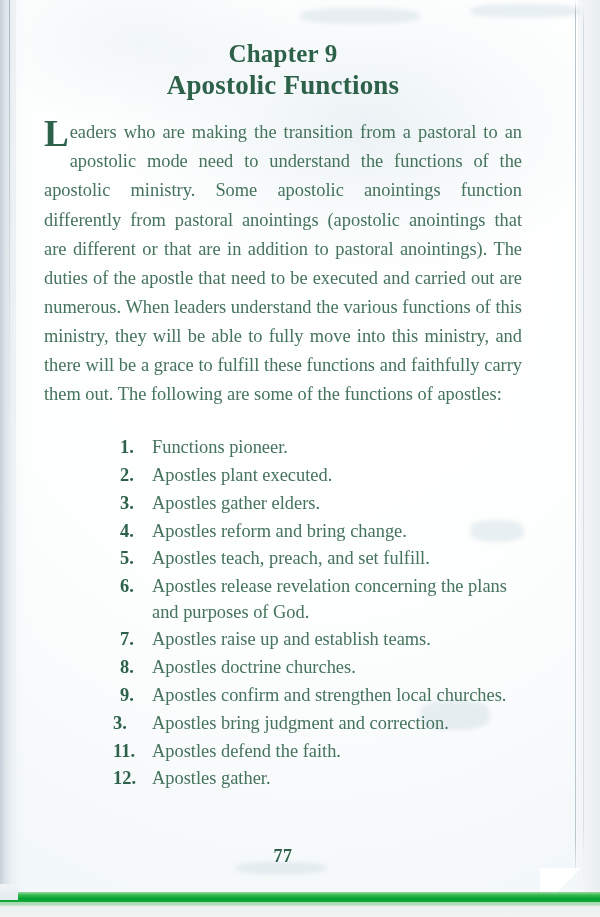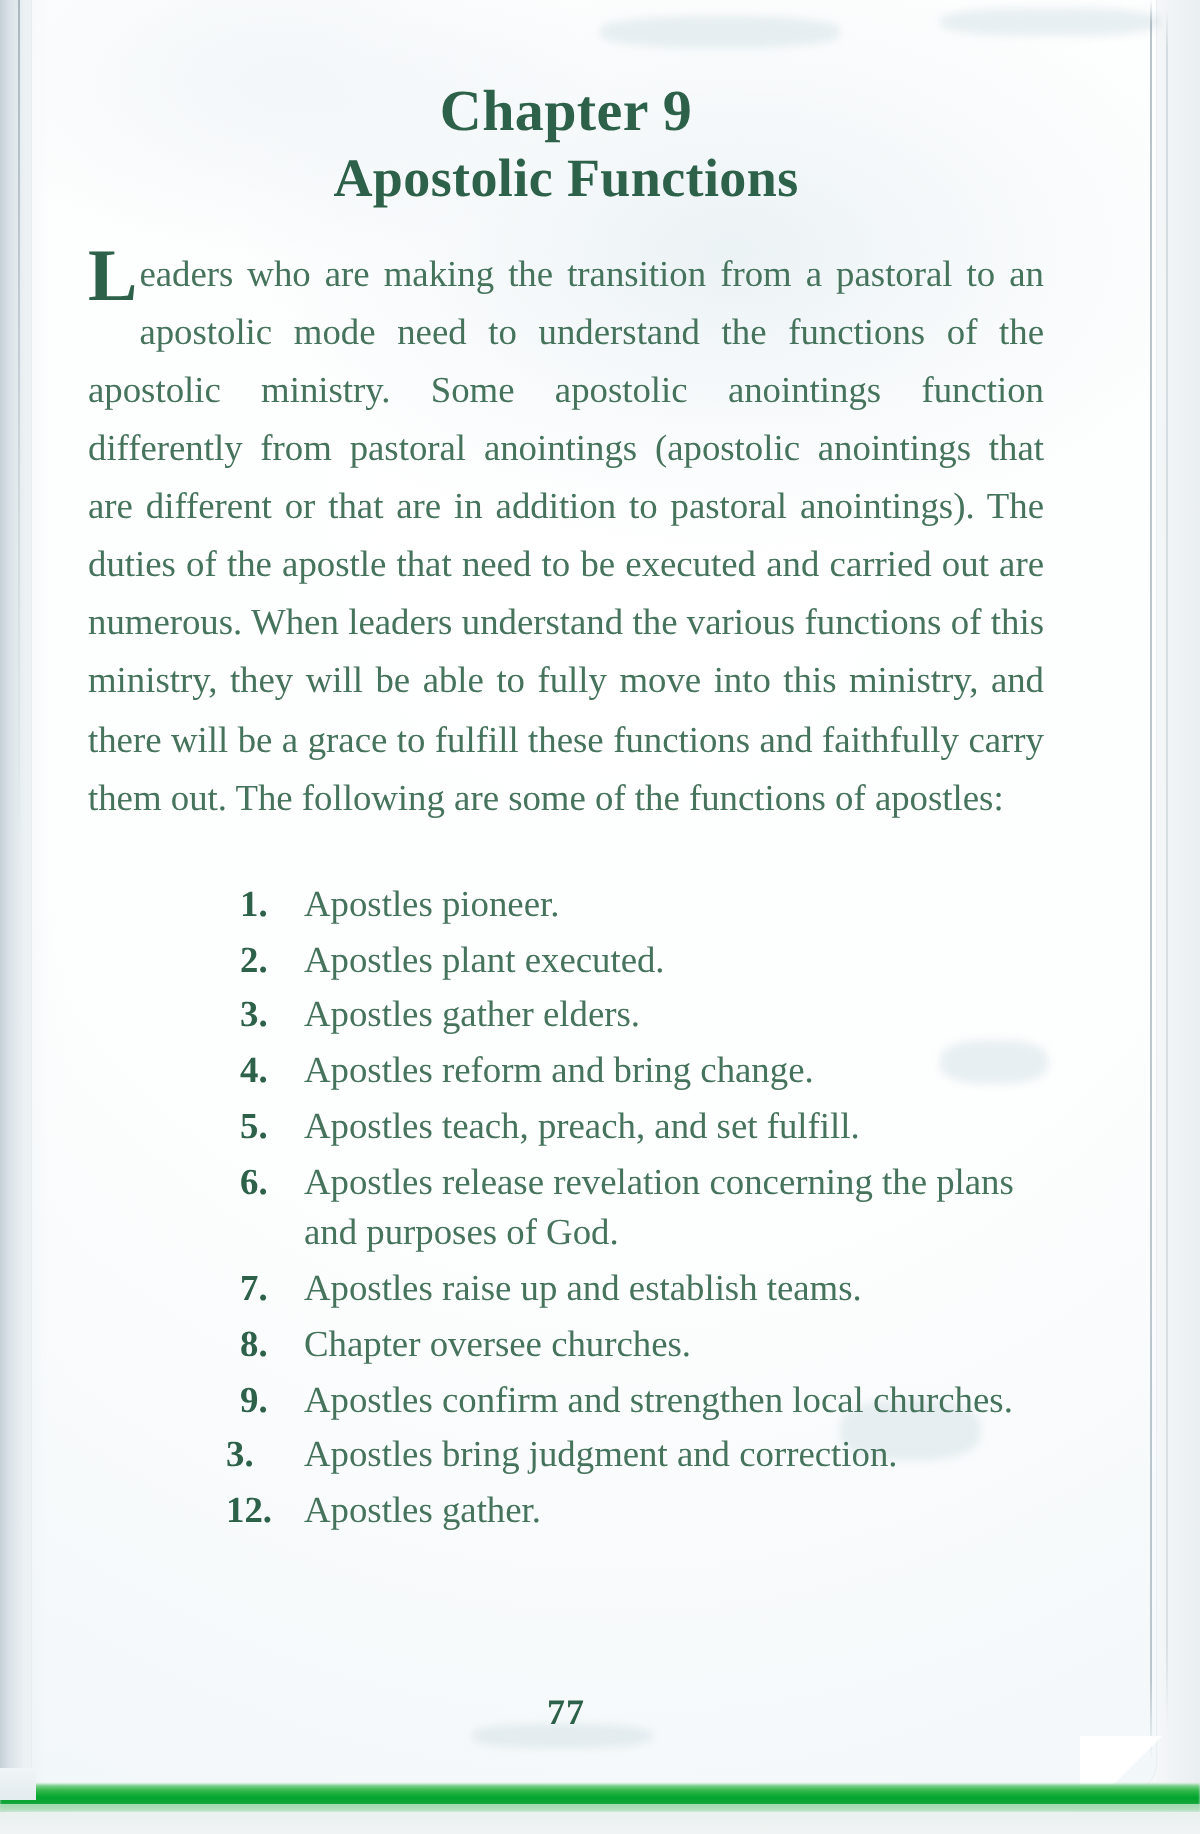--- a/index.html
+++ b/index.html
@@ -139,21 +139,21 @@
     text-align: center;
     font-family: "Liberation Serif", "DejaVu Serif", serif;
     font-weight: bold;
     color: #2d6149;
     line-height: 1.14;
     margin: 0;
     letter-spacing: 0.2px;
   }
   .chapter-line1 {
     display: block;
-    font-size: 29px;
+    font-size: 25px;
   }
   .chapter-line2 {
     display: block;
     font-size: 27px;
     margin-top: 1px;
   }
 
   .body-para {
     margin: 18px 0 0 0;
     text-align: justify;
@@ -252,21 +252,21 @@
     <h1 class="chapter-heading">
       <span class="chapter-line1">Chapter 9</span>
       <span class="chapter-line2">Apostolic Functions</span>
     </h1>
 
     <p class="body-para"><span class="dropcap">L</span><span>eaders who are making the transition from a pastoral to an apostolic mode need to understand the functions of the apostolic ministry.  Some apostolic anointings function differently from pastoral anointings (apostolic anointings that are different or that are in addition to pastoral anointings).  The duties of the apostle that need to be executed and carried out are numerous.  When leaders understand the various functions of this ministry, they will be able to fully move into this ministry, and there will be a grace to fulfill these functions and faithfully carry them out. The following are some of the functions of apostles:</span></p>
 
     <ol class="fn-list">
       <li class="fn-item">
         <span class="fn-num">1.</span>
-        <span class="fn-text">Apostles pioneer.</span>
+        <span class="fn-text">Functions pioneer.</span>
       </li>
       <li class="fn-item">
         <span class="fn-num">2.</span>
         <span class="fn-text">Apostles plant executed.</span>
       </li>
       <li class="fn-item">
         <span class="fn-num">3.</span>
         <span class="fn-text">Apostles gather elders.</span>
       </li>
       <li class="fn-item">
@@ -280,29 +280,33 @@
       <li class="fn-item">
         <span class="fn-num">6.</span>
         <span class="fn-text">Apostles release revelation concerning the plans and purposes of God.</span>
       </li>
       <li class="fn-item">
         <span class="fn-num">7.</span>
         <span class="fn-text">Apostles raise up and establish teams.</span>
       </li>
       <li class="fn-item">
         <span class="fn-num">8.</span>
-        <span class="fn-text">Chapter oversee churches.</span>
+        <span class="fn-text">Apostles doctrine churches.</span>
       </li>
       <li class="fn-item">
         <span class="fn-num">9.</span>
         <span class="fn-text">Apostles confirm and strengthen local churches.</span>
       </li>
       <li class="fn-item">
         <span class="fn-num wide">3.</span>
         <span class="fn-text">Apostles bring judgment and correction.</span>
+      </li>
+      <li class="fn-item">
+        <span class="fn-num wide">11.</span>
+        <span class="fn-text">Apostles defend the faith.</span>
       </li>
       <li class="fn-item">
         <span class="fn-num wide">12.</span>
         <span class="fn-text">Apostles gather.</span>
       </li>
     </ol>
 
     <div class="page-number">77</div>
   </div>
 

